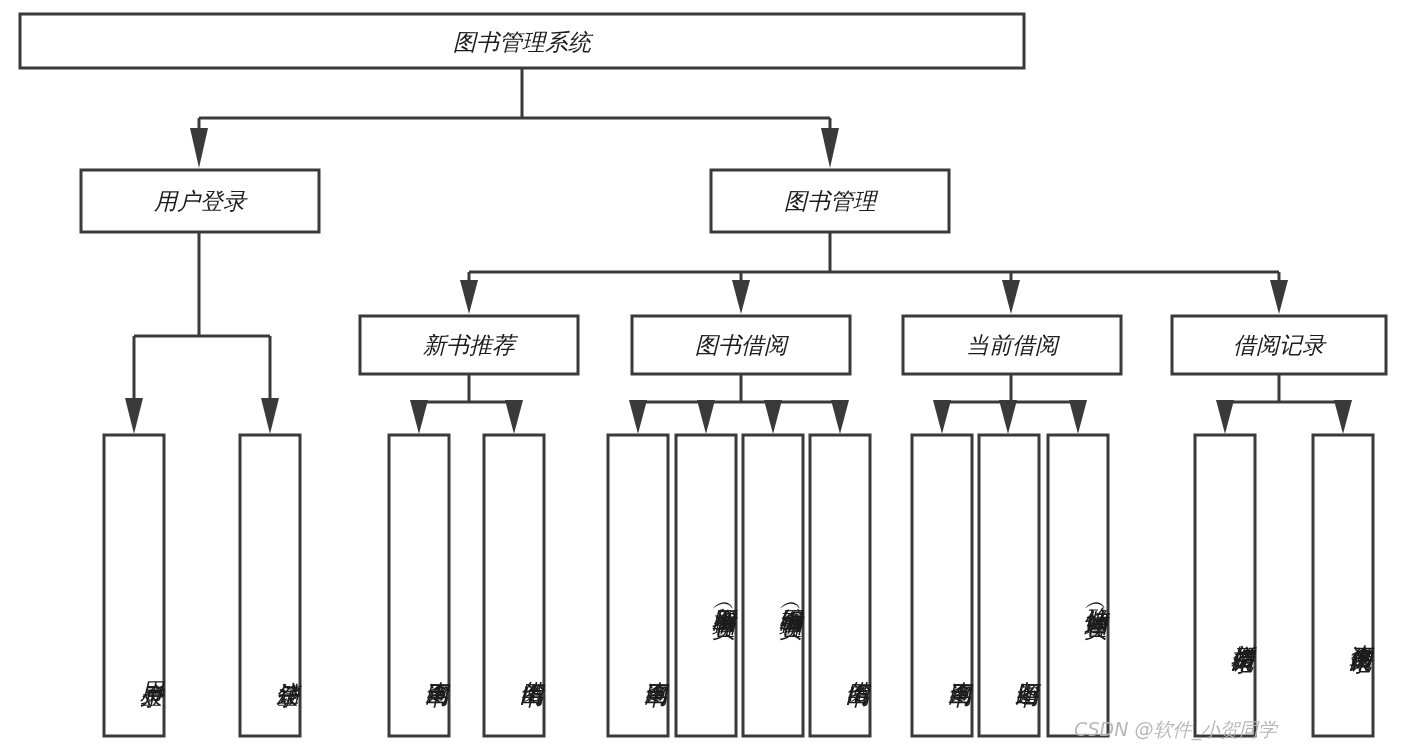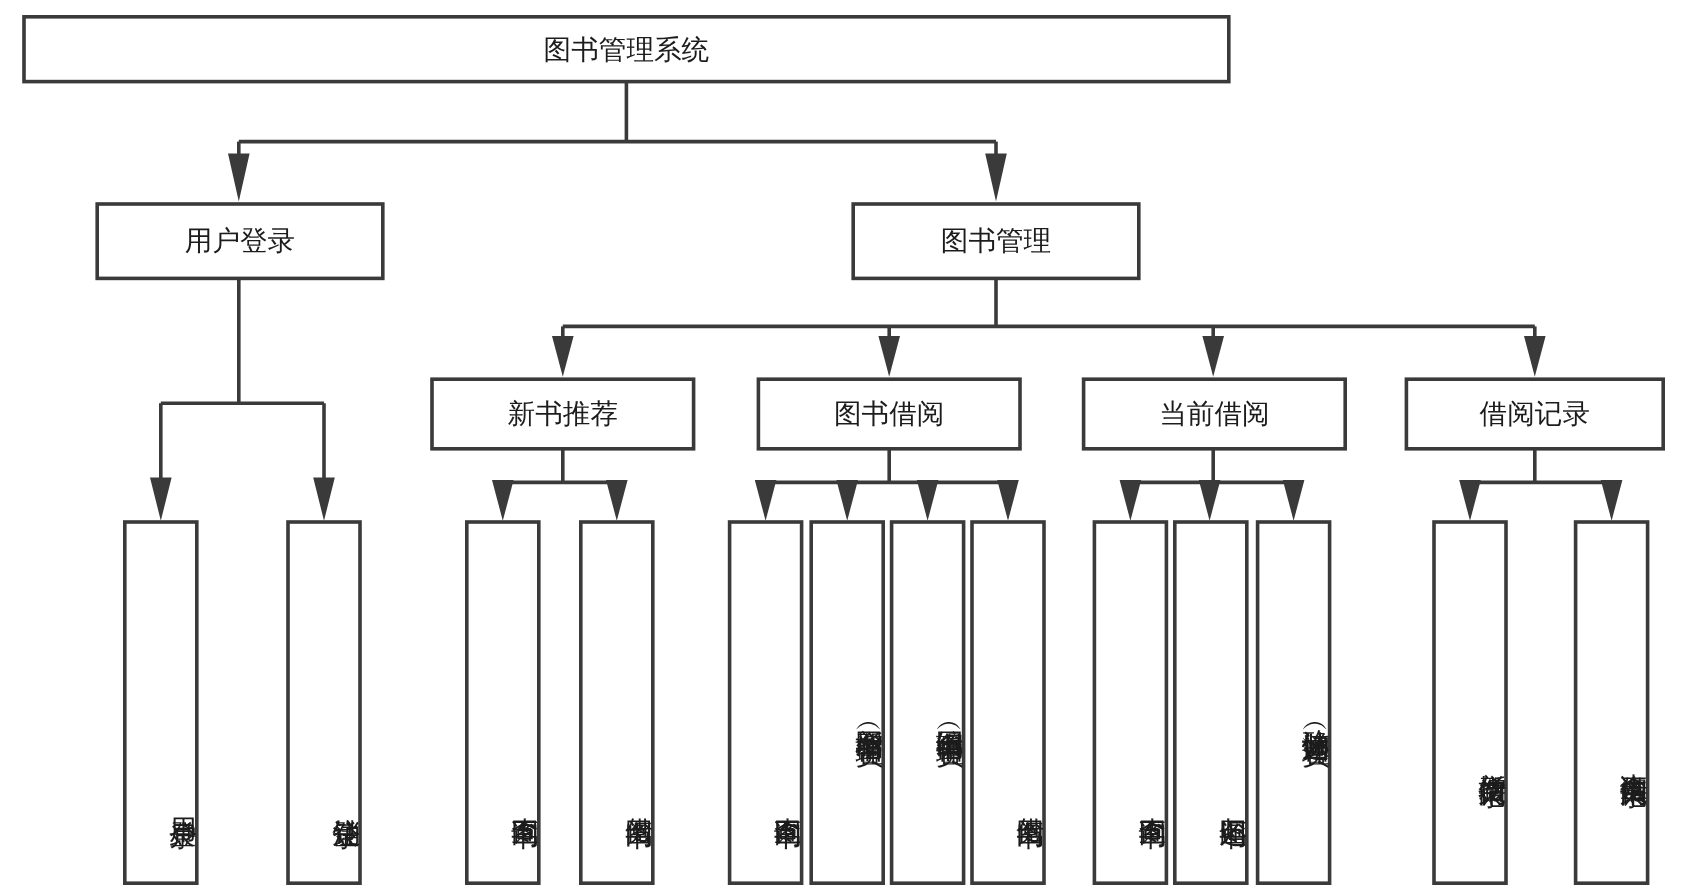--- a/index.html
+++ b/index.html
@@ -11,20 +11,21 @@
     width: 1405px;
     height: 747px;
     font-family: "DejaVu Sans", "Liberation Sans", sans-serif;
     overflow: hidden;
   }
   #diagram-root {
     position: relative;
     width: 1287px;
     height: 747px;
     background: #ffffff;
+    font-style: italic;
   }
   svg.diagram-canvas {
     position: absolute;
     top: 0;
     left: 0;
     width: 1405px;
     height: 747px;
   }
   .node-box {
     fill: #ffffff;
@@ -204,14 +205,15 @@
   <div class="node-label-v" style="left:743px; top:435px; width:60px; height:301px; padding-top:10px;">编辑图书（管理员）</div>
   <div class="node-label-v" style="left:810px; top:435px; width:60px; height:301px; padding-top:80px;">借阅图书</div>
 
   <div class="node-label-v" style="left:912px; top:435px; width:60px; height:301px; padding-top:80px;">查询图书</div>
   <div class="node-label-v" style="left:979px; top:435px; width:60px; height:301px; padding-top:80px;">归还图书</div>
   <div class="node-label-v" style="left:1048px; top:435px; width:60px; height:301px; padding-top:10px;">确认归还（管理员）</div>
 
   <div class="node-label-v" style="left:1195px; top:435px; width:60px; height:301px; padding-top:45px;">新增借阅记录</div>
   <div class="node-label-v" style="left:1313px; top:435px; width:60px; height:301px; padding-top:45px;">查询借阅记录</div>
 
+  <div class="watermark">CSDN @软件_小贺同学</div>
 
 </div>
 
 </body></html>

